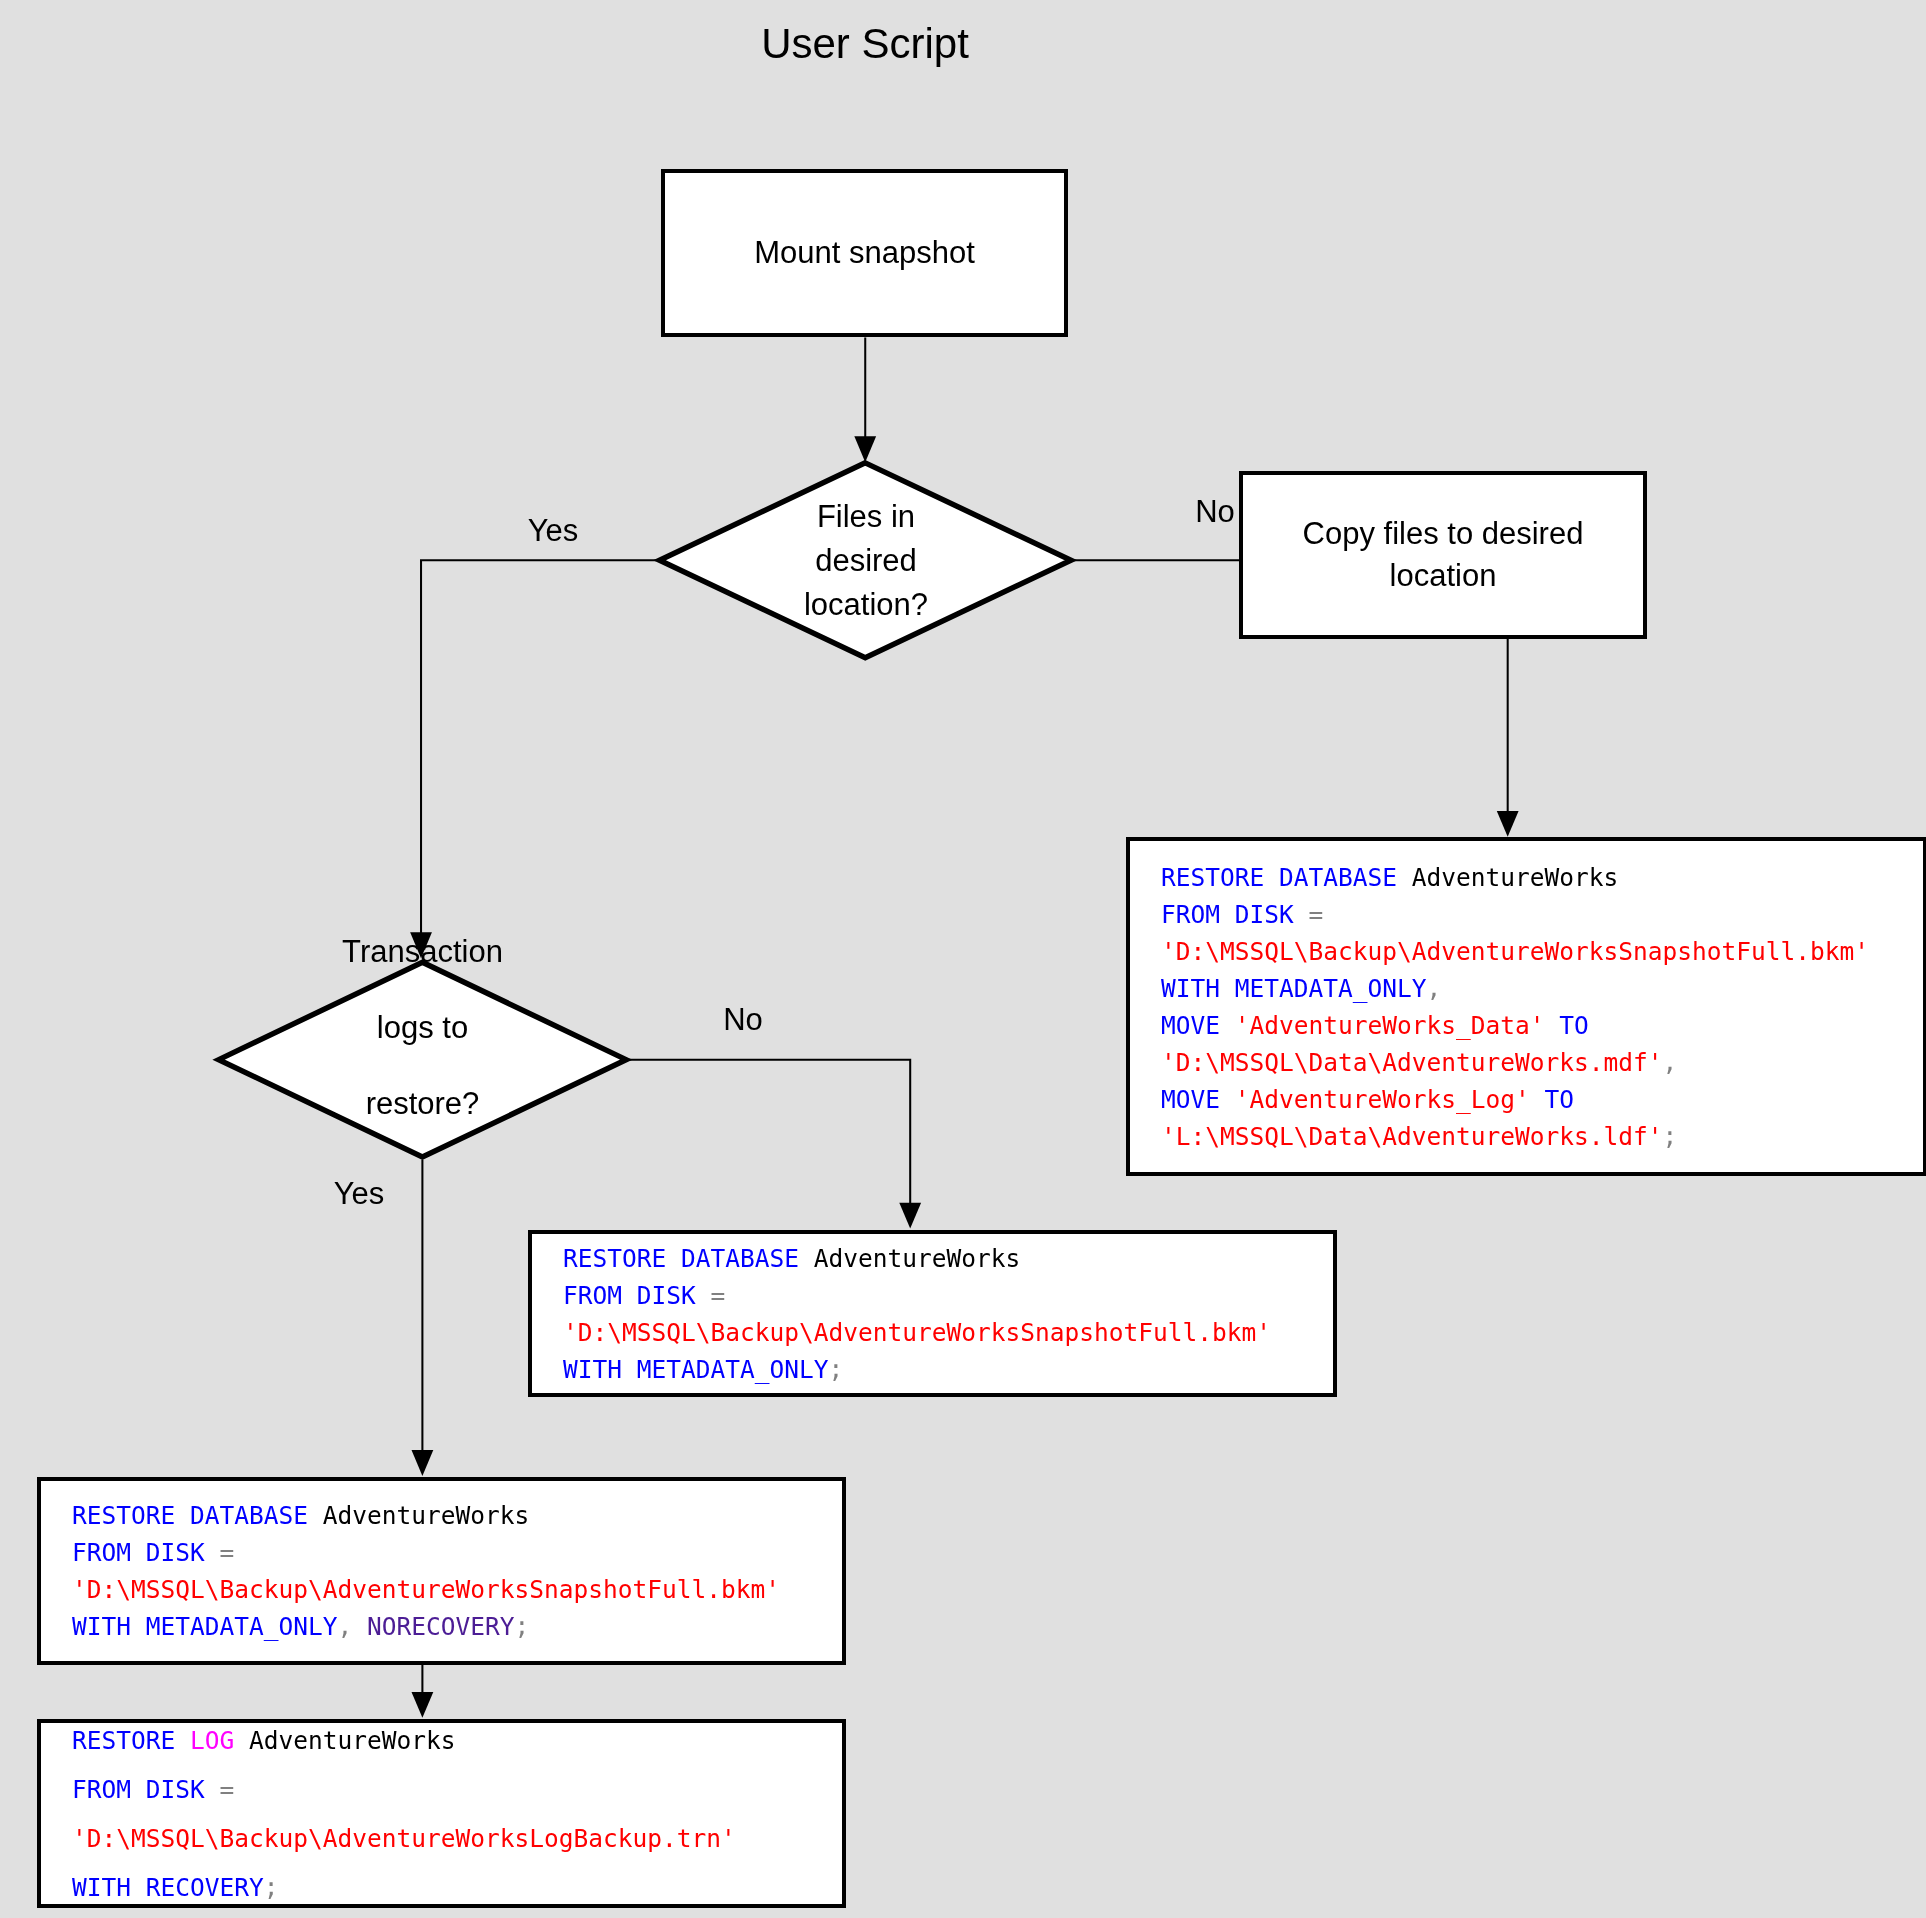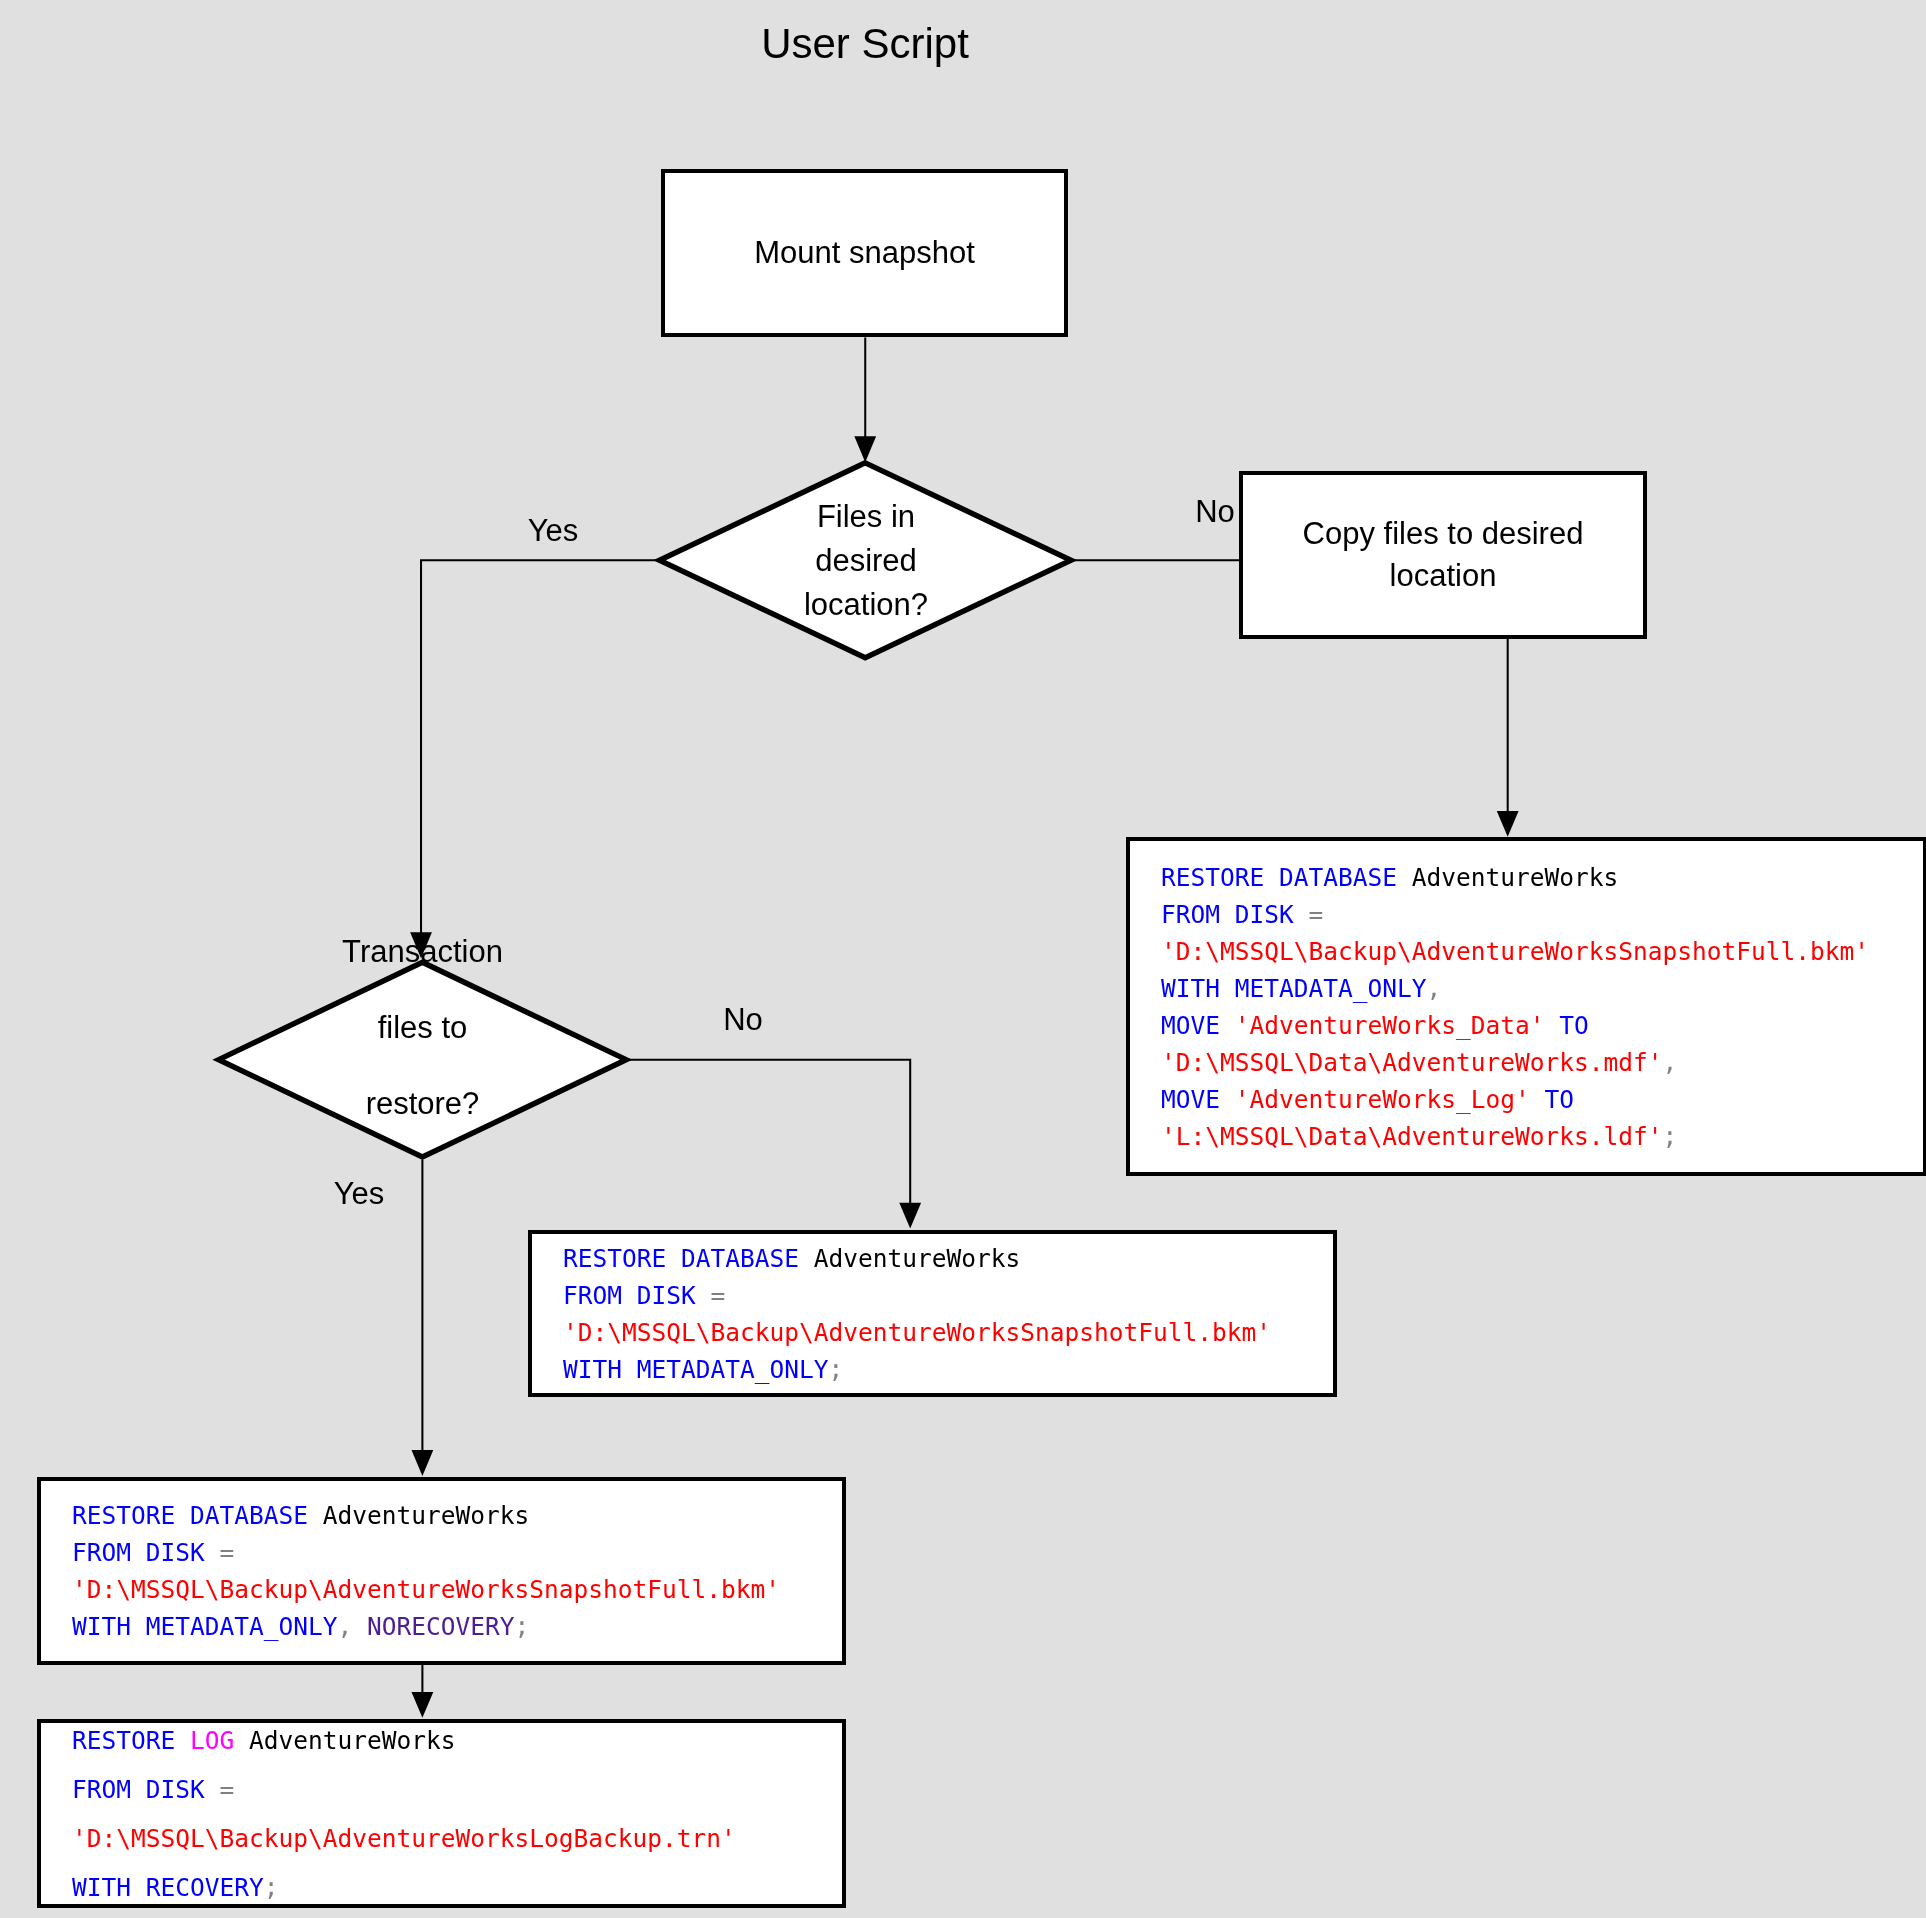--- a/index.html
+++ b/index.html
@@ -83,21 +83,21 @@
   </div>
 
   <div class="diamond-label" style="left:660px;top:463px;width:412px;height:195px;">
     <span>Files in</span>
     <span>desired</span>
     <span>location?</span>
   </div>
 
   <div class="diamond-label" style="left:219px;top:930px;width:407px;height:195px;gap:32px;">
     <span>Transaction</span>
-    <span>files to</span>
+    <span>logs to</span>
     <span>restore?</span>
   </div>
 
   <div class="edge-label" style="left:553px;top:531px;">Yes</div>
   <div class="edge-label" style="left:1215px;top:512px;">No</div>
   <div class="edge-label" style="left:743px;top:1020px;">No</div>
   <div class="edge-label" style="left:359px;top:1194px;">Yes</div>
 
   <div class="code-box" style="left:1104px;top:837px;width:801px;height:339px;">
       <div class="code-line"><span style="color: rgb(0, 0, 255);">RESTORE DATABASE</span><span style="color: rgb(0, 0, 0);"> AdventureWorks</span></div>

